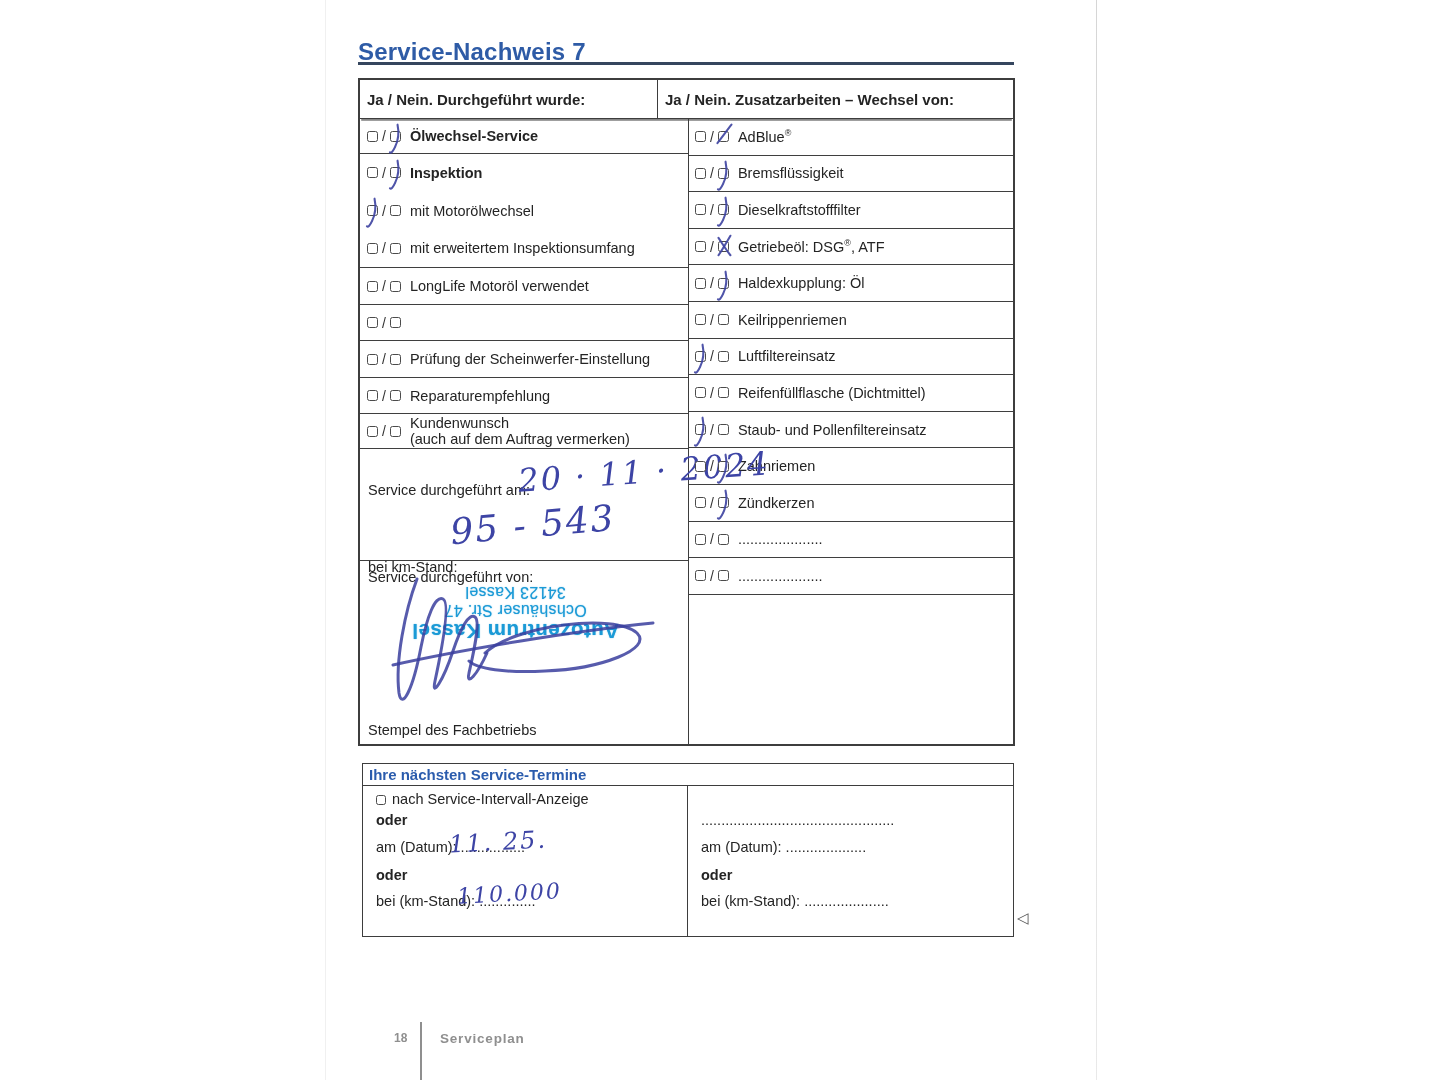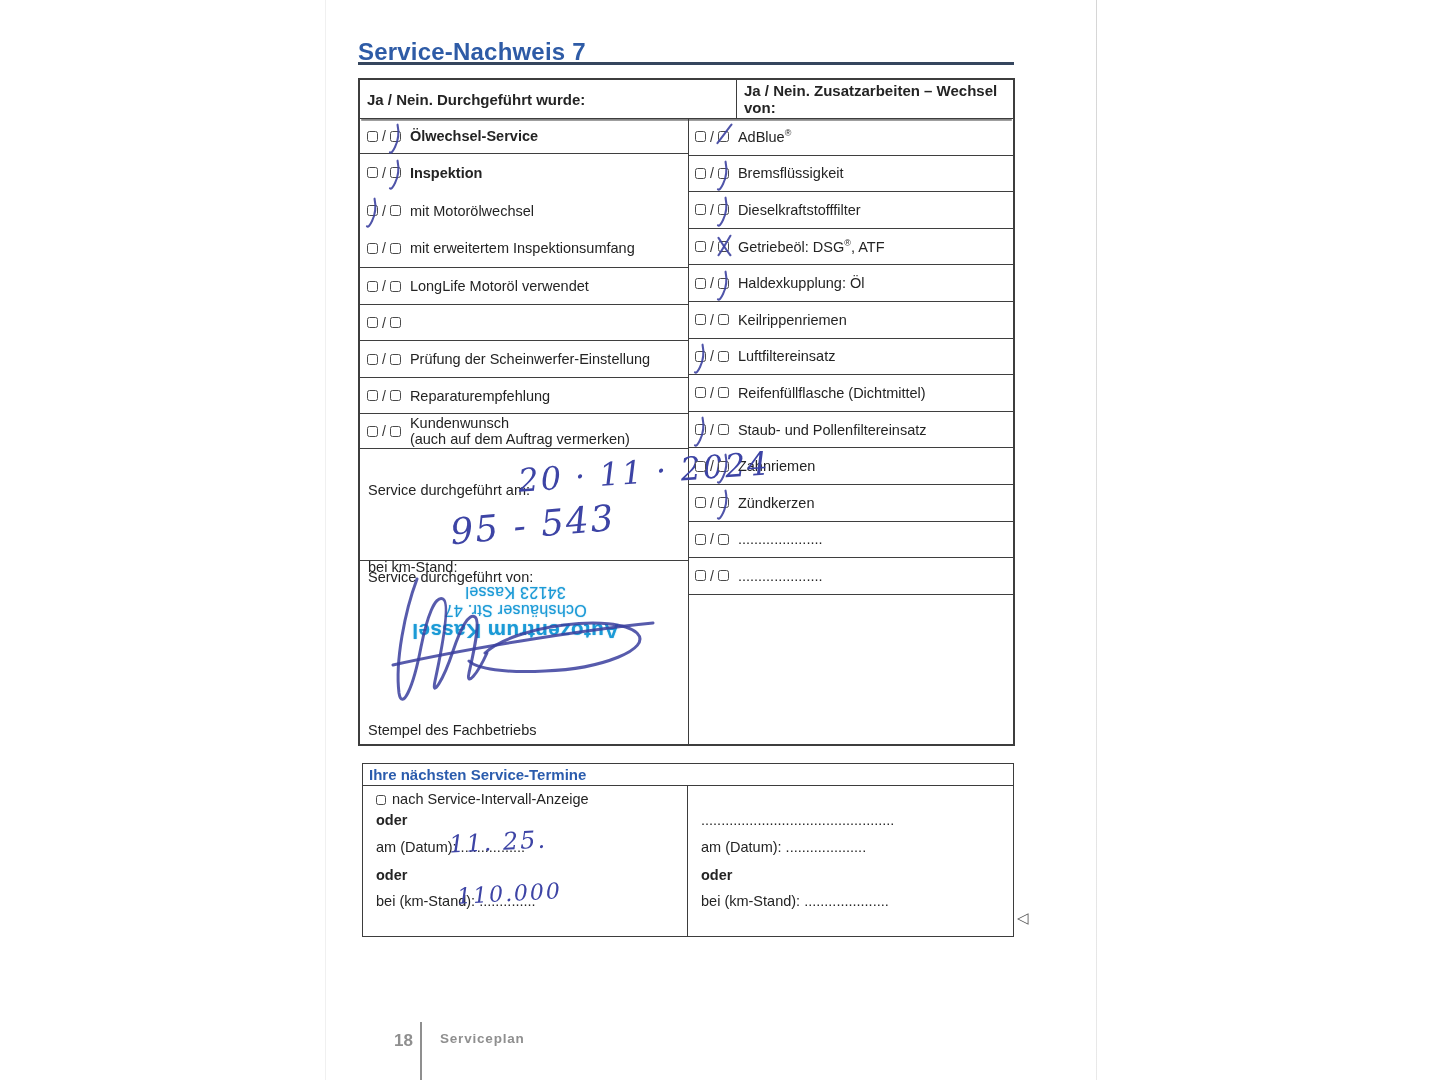--- a/index.html
+++ b/index.html
@@ -17,21 +17,21 @@
                color:#2e5ba6; letter-spacing:.2px; }
   .title-rule { position:absolute; left:358px; top:62px; width:656px; height:3px; background:#35465e; }
 
   
   .main-table { position:absolute; left:358px; top:78px; width:657px; height:668px;
                 border:2px solid #3d3d3d; background:#fff; }
   .mt-header { display:flex; height:39px; border-bottom:1.7px solid #3d3d3d;
                box-shadow:0 3px 0 -1.2px rgba(95,95,95,.75); }
   .mt-header .hcell { display:flex; align-items:center; padding-left:7px;
                       font-weight:bold; font-size:15px; }
-  .mt-header .hcell.l { width:377px; border-right:1.7px solid #3d3d3d; }
+  .mt-header .hcell.l { width:298px; border-right:1.7px solid #3d3d3d; }
   .mt-header .hcell.r { flex:1; }
   .mt-body { display:flex; height:625px; }
   .col-left  { width:329px; border-right:1.7px solid #3d3d3d; display:flex; flex-direction:column; }
   .col-right { flex:1; display:flex; flex-direction:column; }
 
   .group { display:flex; flex-direction:column; border-bottom:1.5px solid #3f3f3f; }
   #left-groups .group:nth-child(1){ height:35px; }
   #left-groups .group:nth-child(2){ height:114px; }
   #left-groups .group:nth-child(3){ height:37px; }
   #left-groups .group:nth-child(4){ height:36px; }
@@ -91,21 +91,21 @@
   .nt-item { position:absolute; left:13px; white-space:nowrap; }
   .nt-item .cb { display:inline-block; width:10px; height:10px; margin-right:6px;
                  vertical-align:-1px; }
   .oder { font-weight:bold;text-align:center; }
   .hw-next-date { position:absolute; left:86px; top:42px; font-size:24px; transform:rotate(-3deg); }
   .hw-next-km   { position:absolute; left:94px; top:95px; font-size:22px; transform:rotate(-3deg); }
 
   .cont-marker { position:absolute; left:1017px; top:909px; font-size:15px; color:#555; }
 
   
-  .footer-page { position:absolute; left:394px; top:1031px; font-size:17px; font-weight:bold; color:#8f8f8f; }
+  .footer-page { position:absolute; left:394px; top:1031px; font-size:12px; font-weight:bold; color:#8f8f8f; }
   .footer-divider { position:absolute; left:420px; top:1022px; width:2px; height:58px; background:#8f8f8f; }
   .footer-label { position:absolute; left:440px; top:1031px; font-size:13.5px; font-weight:bold;
                   color:#8f8f8f; letter-spacing:.8px; }
 </style>
 </head>
 <body>
 
 <div id="page">
 
   <div class="page-edge-left"></div>

